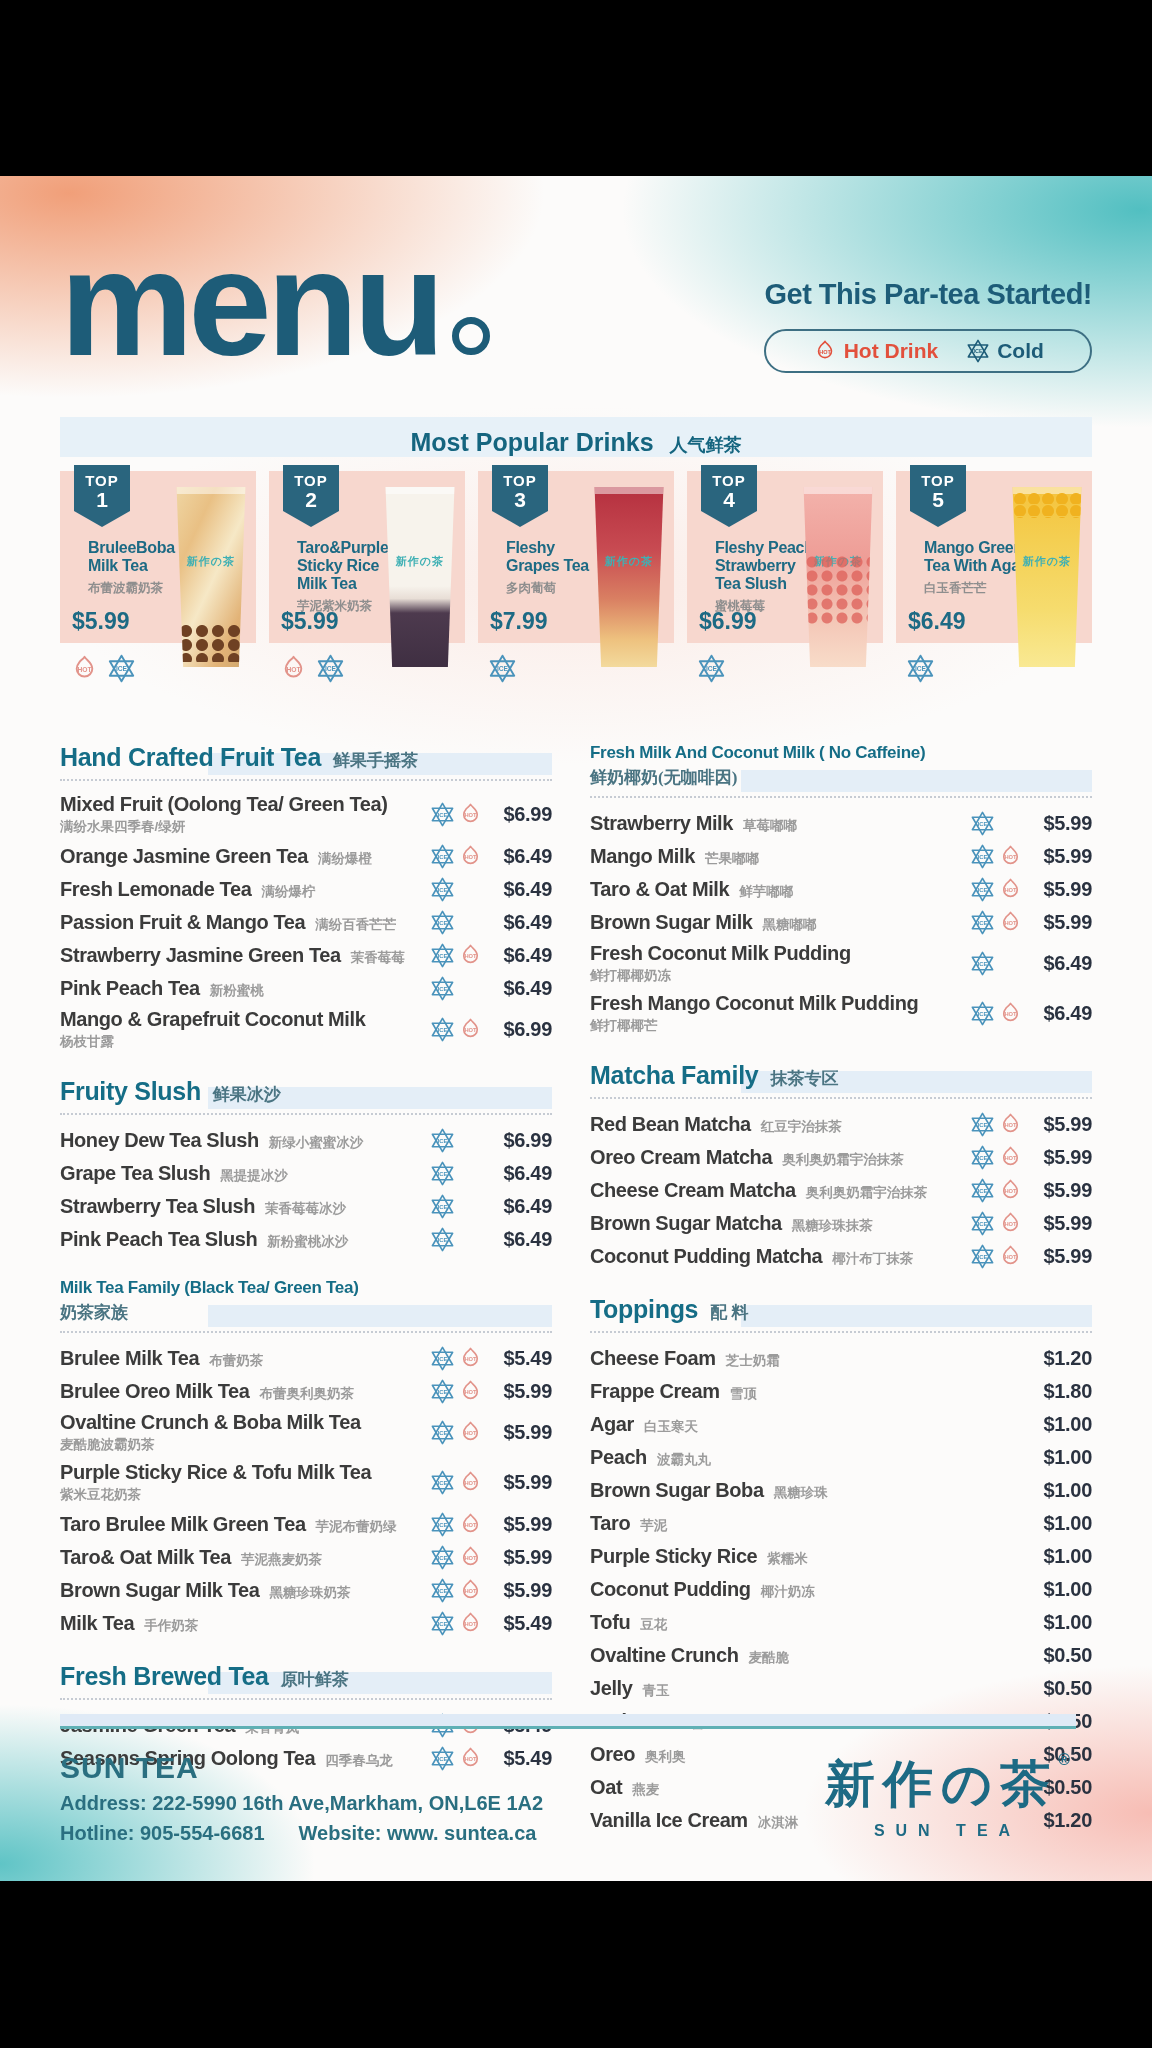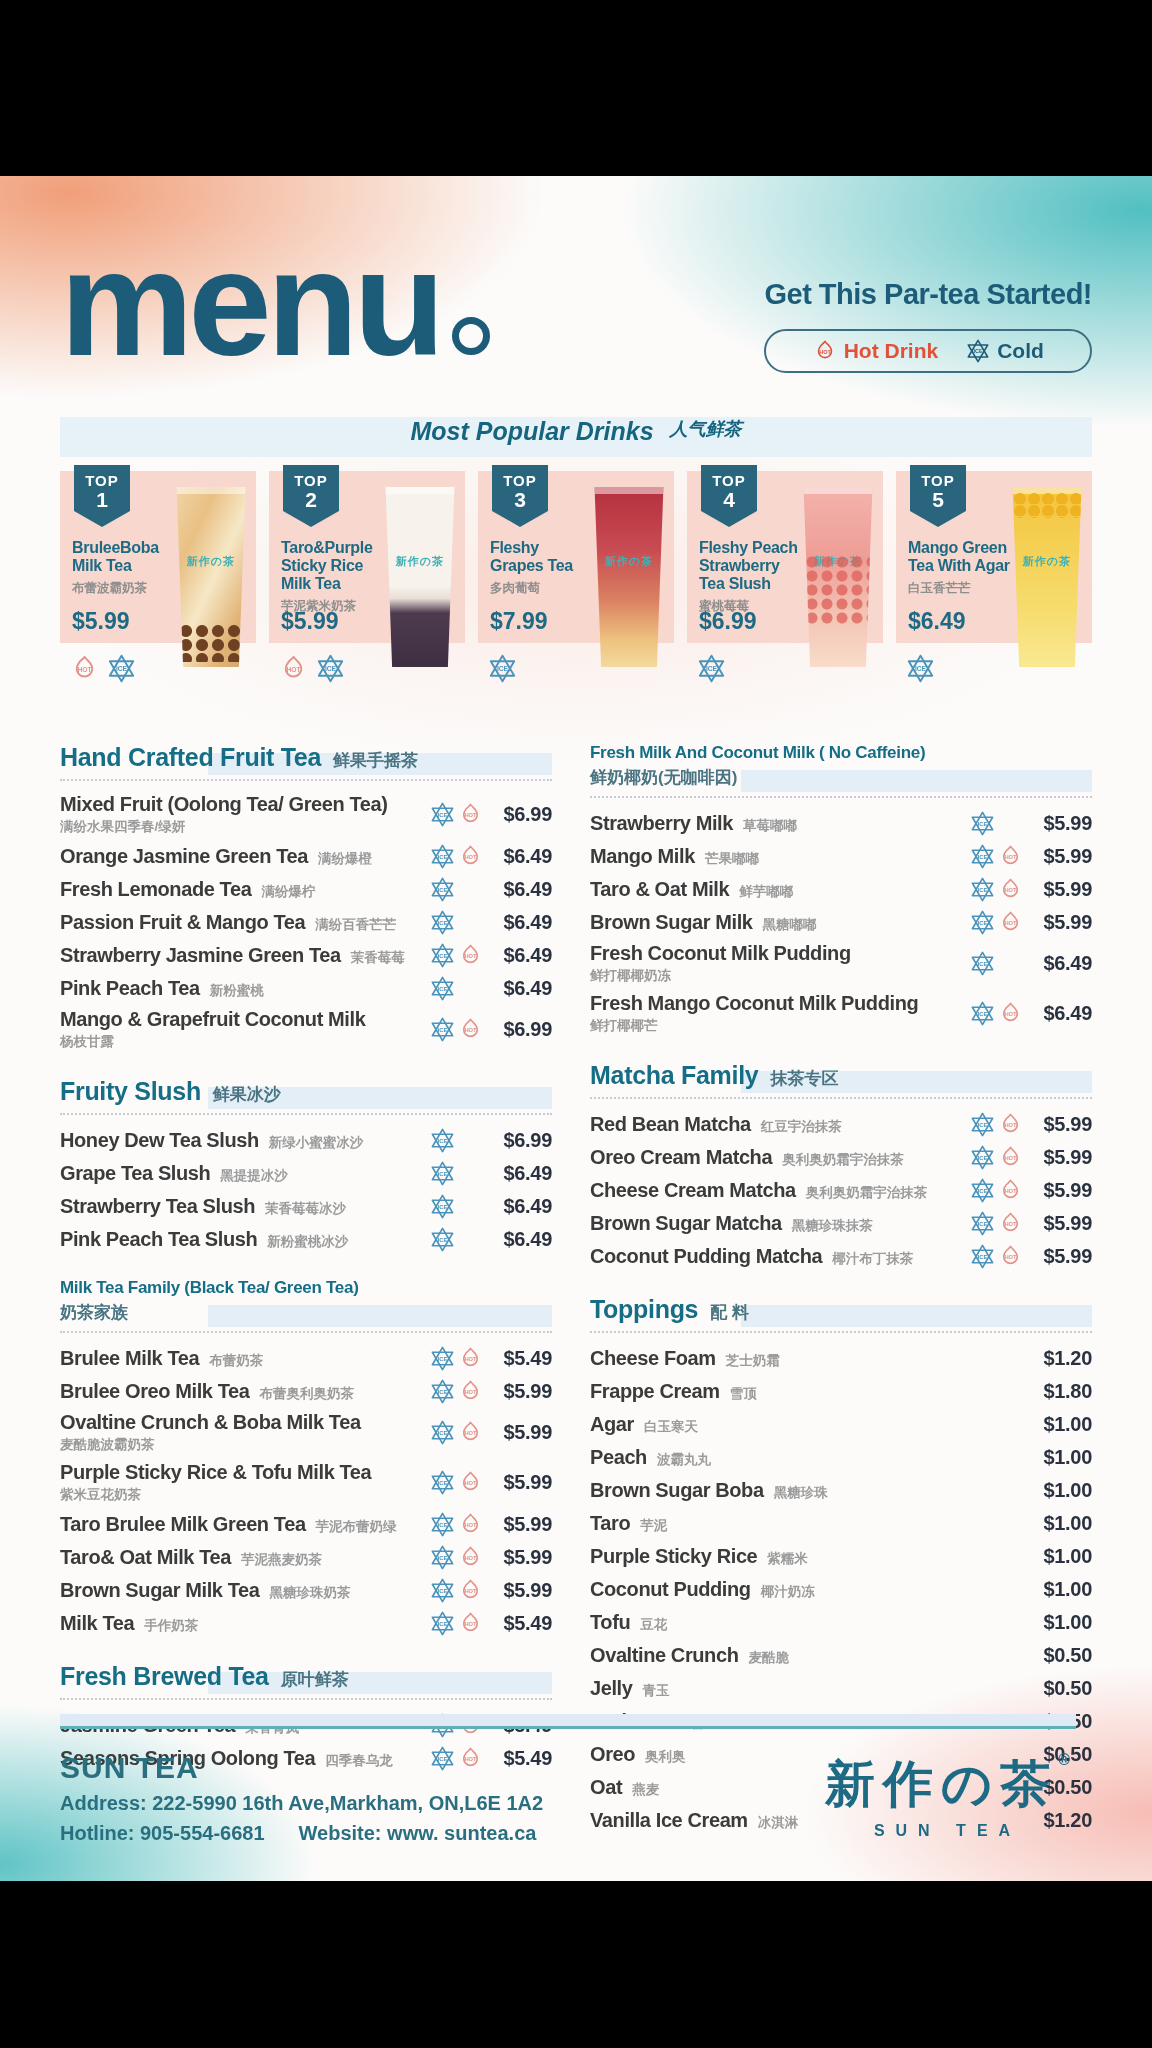--- a/index.html
+++ b/index.html
@@ -22,25 +22,25 @@
   .logo-menu{font-size:150px;line-height:.92;font-weight:800;color:#1d5c78;letter-spacing:-5px;}
   .logo-dot{display:inline-block;width:24px;height:24px;border:7px solid #1d5c78;border-radius:50%;margin-left:12px;}
   .hdr-right{padding-top:44px;text-align:center;}
   .tagline{font-size:29px;font-weight:800;color:#1d5c78;letter-spacing:-.5px;}
   .toggle{margin-top:18px;display:flex;align-items:flex-start;gap:28px;border:2px solid #3d6f83;border-radius:26px;padding:8px 26px;justify-content:center;}
   .tg{display:flex;align-items:center;gap:7px;font-size:21px;font-weight:800;cursor:pointer;}
   .tg-hot{color:#e2503c;}
   .tg-cold{color:#1d5c78;}
   .tg svg{width:24px;height:24px;}
   
-  .pop-bar{height:40px;background:#e7f1f8;display:flex;align-items:flex-start;justify-content:center;gap:16px;font-style:italic;}
+  .pop-bar{height:40px;background:#e7f1f8;display:flex;align-items:flex-end;justify-content:center;gap:16px;}
   .pop-title{font-size:25px;font-weight:800;color:#15657f;}
   .pop-zh{font-size:18px;font-weight:700;color:#15657f;}
   .cards{display:flex;gap:13px;margin-top:14px;margin-bottom:100px;}
-  .card{position:relative;width:196px;height:172px;background:#f7d7ce;padding:10px 12px;box-sizing:border-box;}
+  .card{position:relative;width:196px;height:172px;background:#f7d7ce;padding:10px 28px;box-sizing:border-box;}
   .badge{position:absolute;top:-6px;left:14px;width:56px;height:62px;background:#2a657e;color:#fff;text-align:center;padding-top:7px;box-sizing:border-box;clip-path:polygon(0 0,100% 0,100% 74%,50% 100%,0 74%);}
   .badge-top{display:block;font-size:15px;font-weight:800;letter-spacing:1px;}
   .badge-rank{display:block;font-size:21px;font-weight:800;margin-top:-1px;}
   .card-name{margin-top:58px;width:102px;font-size:16px;line-height:1.12;font-weight:800;color:#1d6a84;letter-spacing:-.3px;}
   .card-zh{width:102px;font-size:12.5px;color:#8e8e8e;margin-top:5px;font-weight:600;}
   .card-price{position:absolute;left:12px;bottom:8px;font-size:23px;font-weight:800;color:#1d6a84;}
   .card-icons{position:absolute;left:10px;bottom:-40px;display:flex;gap:8px;}
   .card-icons svg{width:29px;height:29px;}
   .cup{position:absolute;right:4px;top:16px;width:82px;height:180px;clip-path:polygon(8% 0,92% 0,84% 100%,16% 100%);box-shadow:inset 0 7px 0 rgba(255,255,255,.5);}
   .cup-logo{position:absolute;top:37%;left:0;right:0;text-align:center;font-size:11px;color:#3fb0b4;font-weight:700;letter-spacing:1px;}
@@ -55,21 +55,21 @@
   
   .cols{display:flex;gap:38px;align-items:flex-start;}
   .col-left{width:492px;flex:none;}
   .col-right{width:502px;flex:none;}
   .menu-section{margin-bottom:26px;}
   .sec-head{position:relative;border-bottom:2px dotted #c6cbd3;padding-bottom:7px;margin-bottom:12px;}
   .sec-head::before{content:'';position:absolute;left:30%;right:0;bottom:4px;height:22px;background:#e4eef7;}
   .sec-line{position:relative;}
   .sec-title{font-size:25px;font-weight:800;color:#156d86;letter-spacing:-.3px;}
   .sec-head.long .sec-title{font-size:17px;}
-  .sec-zh{font-size:17px;font-weight:700;color:#4a7482;margin-left:12px;}
+  .sec-zh{font-size:17px;font-weight:700;color:#4a7482;margin-left:12px;font-family:Liberation Serif, serif;}
   .sec-zh.below{display:block;margin-left:0;margin-top:3px;}
   .rows{display:flex;flex-direction:column;gap:7px;}
   .item{display:flex;justify-content:space-between;align-items:center;min-height:26px;}
   .item-main{flex:1;min-width:0;}
   .item-name{font-size:20px;font-weight:800;color:#3b3b3b;letter-spacing:-.4px;}
   .item-zh{font-size:13.5px;color:#9b9b9b;font-weight:600;margin-left:10px;}
   .item-zh.below{display:block;margin-left:0;margin-top:2px;}
   .item-right{display:flex;align-items:center;flex:none;}
   .icon-slot{display:flex;gap:3px;width:58px;}
   .icon-slot svg{width:25px;height:25px;}

